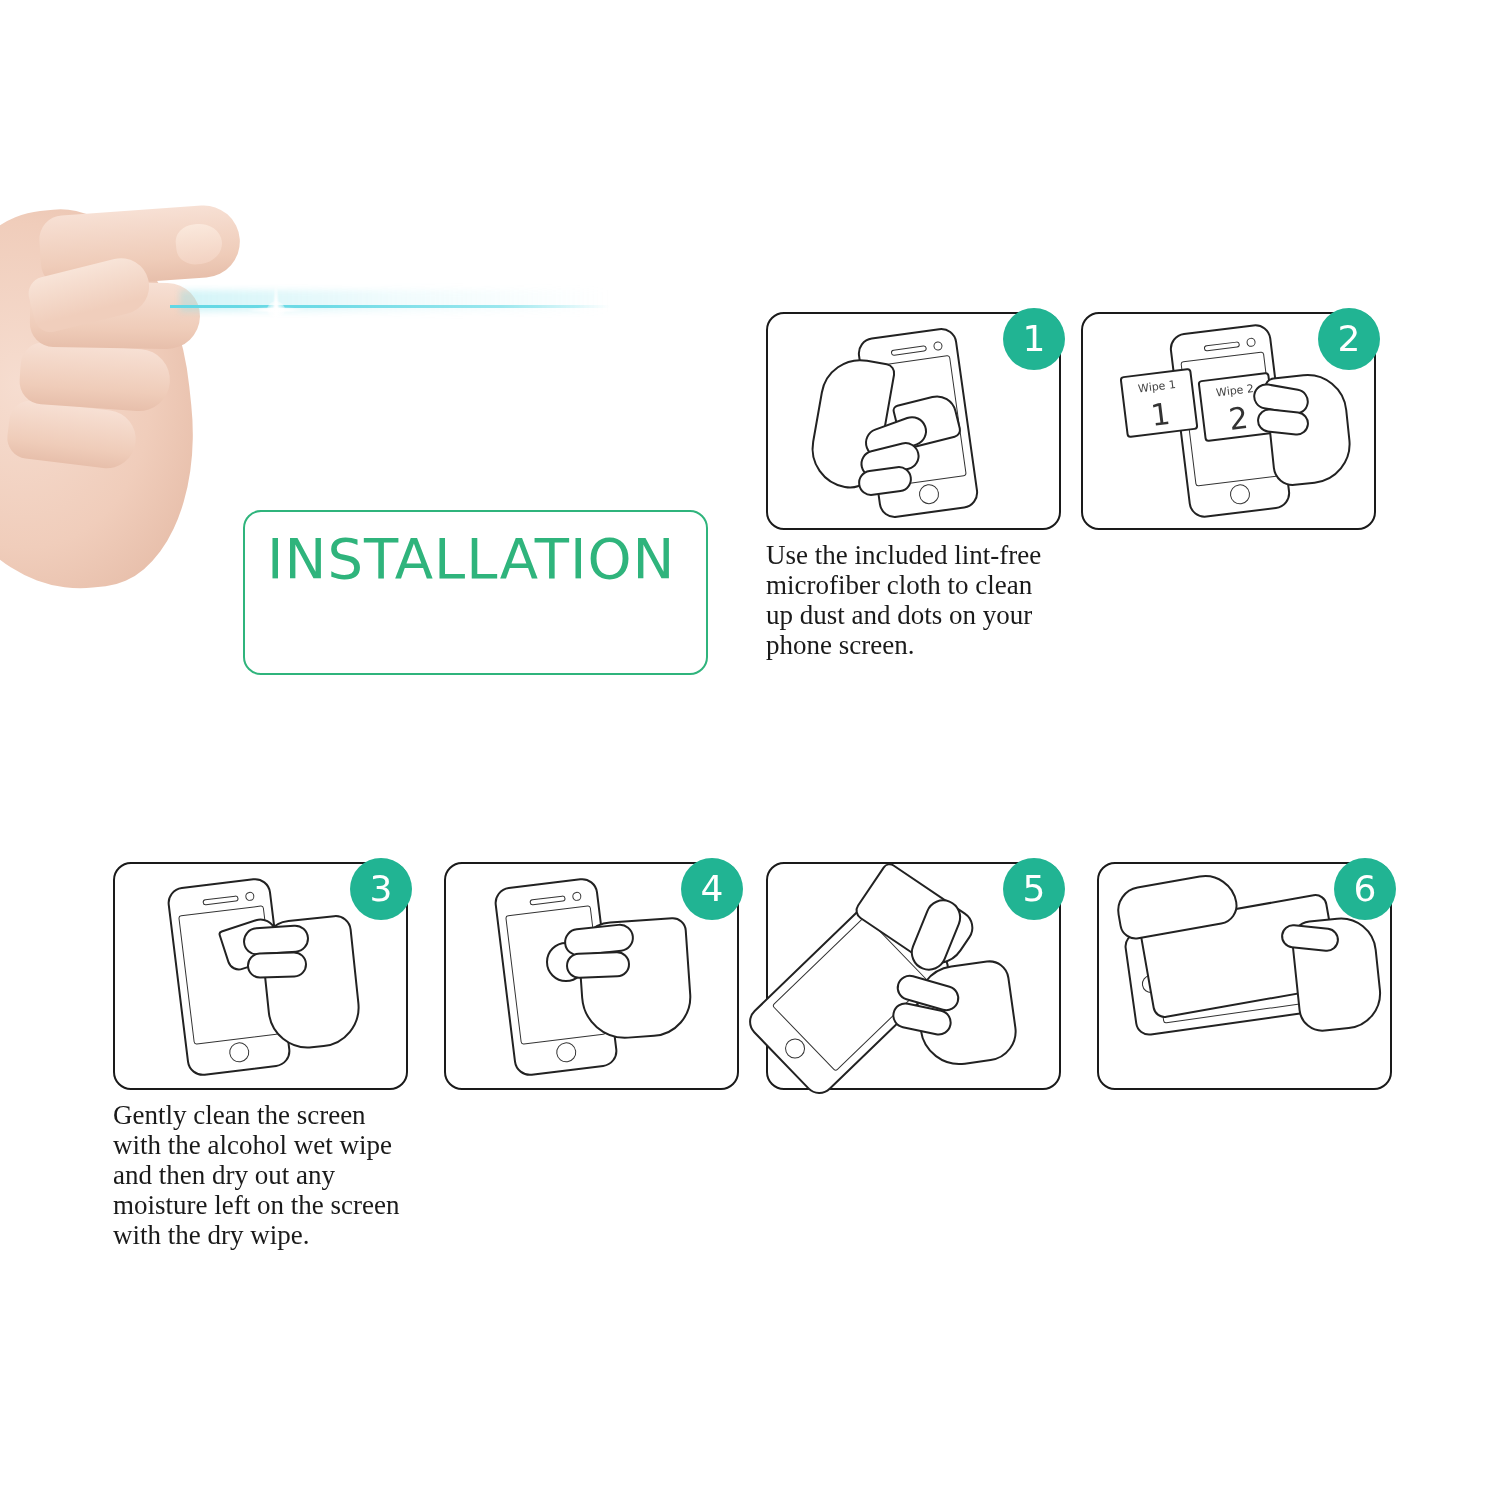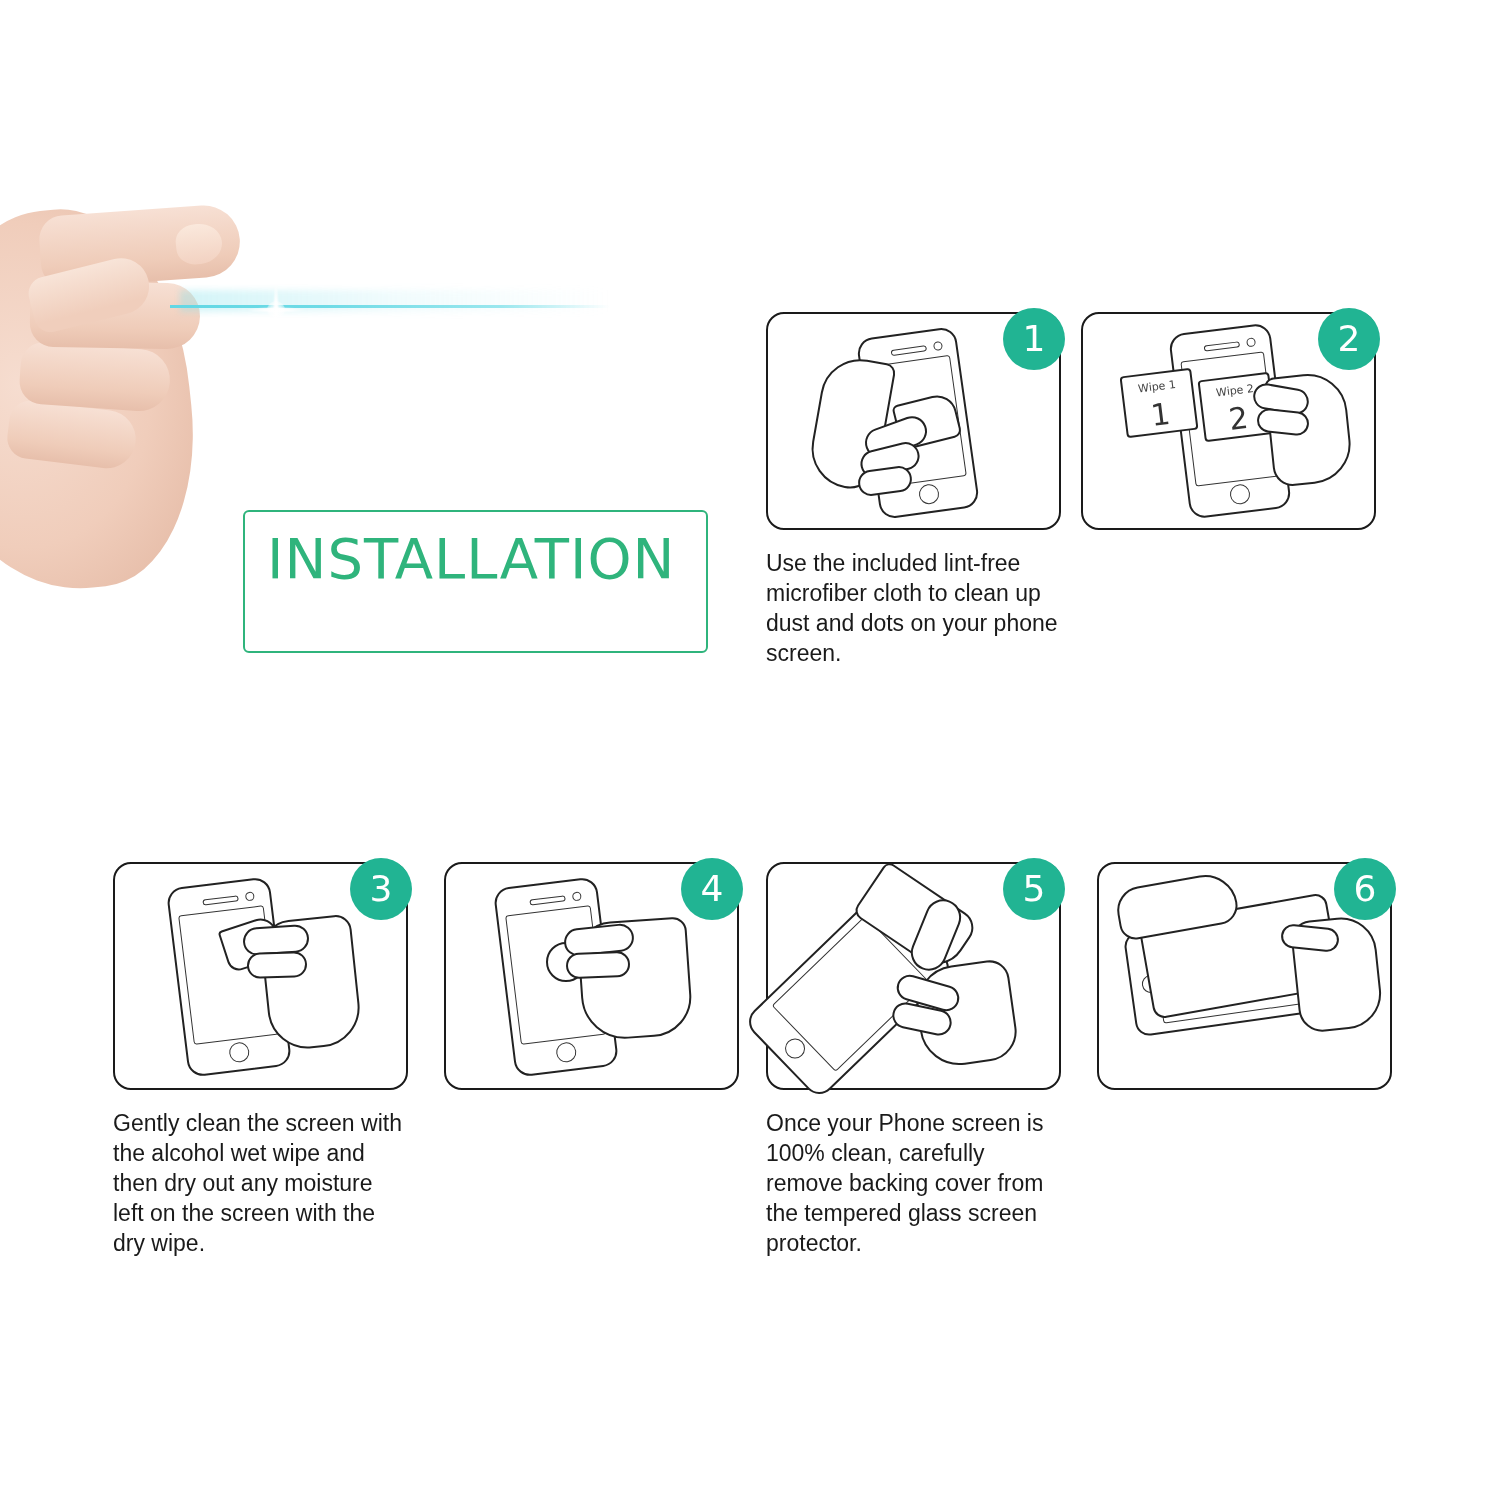--- a/index.html
+++ b/index.html
@@ -116,23 +116,23 @@
     border-radius: 50%;
     background: radial-gradient(circle, #ffffff 0%, rgba(255,255,255,.7) 45%, rgba(255,255,255,0) 100%);
   }
 
   
   .title-box {
     position: absolute;
     left: 243px;
     top: 510px;
     width: 465px;
-    height: 143px;
+    height: 165px;
     border: 2px solid #2fb47c;
-    border-radius: 6px;
+    border-radius: 18px;
     box-sizing: border-box;
     padding: 16px 22px 0 22px;
   }
   .title-line {
     color: #2fb47c;
     font-size: 56px;
     line-height: 62px;
     letter-spacing: 1px;
     font-family: "DejaVu Sans", sans-serif;
     font-weight: 400;
@@ -158,25 +158,25 @@
     height: 62px;
     border-radius: 50%;
     background: #21b493;
     color: #ffffff;
     font-size: 36px;
     line-height: 62px;
     text-align: center;
     font-family: "DejaVu Sans", sans-serif;
   }
   .caption {
-    margin-top: 18px;
+    margin-top: 10px;
     color: #1a1a1a;
-    font-size: 23px;
+    font-size: 27px;
     line-height: 30px;
-    font-family: Liberation Sans, sans-serif;
+    font-family: Liberation Serif, serif;
     white-space: pre-line;
   }
 
   
   .phone {
     position: absolute;
     border: 2px solid #222;
     border-radius: 16px;
     box-sizing: border-box;
     background: #fff;
@@ -359,21 +359,20 @@
       <div class="screen"></div>
       <div class="home"></div>
     </div>
 
     <div class="stroke" style="left:92px; top:22px; width:112px; height:64px; border-radius:8px 18px 30px 10px; transform:rotate(34deg); background:#fff;"></div>
     <div class="fingerline" style="left:150px; top:34px; width:36px; height:74px; border-radius:18px; transform:rotate(22deg);"></div>
     <div class="fingerline" style="left:150px; top:100px; width:96px; height:100px; border-radius:40px 20px 30px 40px; transform:rotate(-8deg);"></div>
     <div class="fingerline" style="left:128px; top:116px; width:64px; height:26px; border-radius:14px; transform:rotate(16deg);"></div>
     <div class="fingerline" style="left:124px; top:142px; width:60px; height:26px; border-radius:14px; transform:rotate(12deg);"></div>
   </div>
-  <div class="caption">Once your Phone screen is 100% clean, carefully remove backing cover from the tempered glass screen protector.</div>
 </div>
 
 <div class="step" style="left:1097px; top:862px; width:295px;">
   <div class="panel" style="width:295px; height:228px;">
     <div class="badge">6</div>
 
     <div class="phone" style="left:30px; top:56px; width:200px; height:104px; border-radius:14px; transform:rotate(-8deg);">
       <div style="position:absolute; left:26px; right:26px; top:8px; bottom:8px; border:1.5px solid #333; border-radius:3px;"></div>
       <div style="position:absolute; left:10px; top:50%; width:16px; height:16px; margin-top:-8px; border:1.5px solid #333; border-radius:50%;"></div>
       <div style="position:absolute; right:9px; top:50%; width:4px; height:30px; margin-top:-15px; border:1.2px solid #333; border-radius:3px;"></div>

